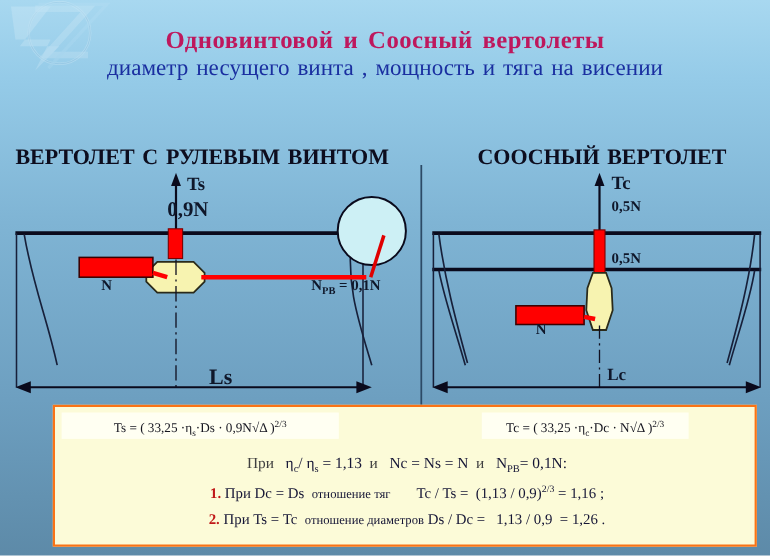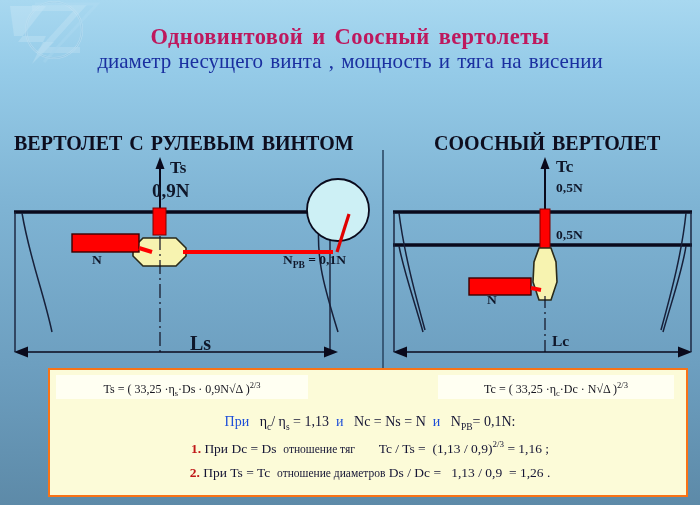--- a/index.html
+++ b/index.html
@@ -86,32 +86,32 @@
   }
   .formula-box {
     position: absolute;
     background: #fffff2;
     font-size: 12px; color: #15151f;
     white-space: nowrap;
     text-align: center;
     padding-top: 5px;
   }
   #formula-left  { left: 6px;   top: 5px; width: 252px; height: 24px; }
-  #formula-right { left: 388px; top: 5px; width: 236px; height: 24px; }
+  #formula-right { left: 388px; top: 5px; width: 188px; height: 24px; }
   .formula-box sub { font-size: 8.5px; }
   .formula-box sup { font-size: 8.5px; }
 
   #conclusion {
     position: absolute; left: 0; top: 44px; width: 640px;
     text-align: center;
   }
   #line-cond {
     font-size: 14px; color: #151535; white-space: nowrap;
   }
-  .red { color: #1d4ed8; }
+  .red { color: #404040; }
   #line-cond sub { font-size: 9.5px; }
 
   .num-line {
     font-size: 13.5px; color: #151535; white-space: nowrap;
     margin-top: 7px;
   }
   .num-line .idx { color: #c01818; font-weight: bold; }
   .num-line .small { font-size: 11.5px; }
   .num-line sup { font-size: 9px; }
 </style>

